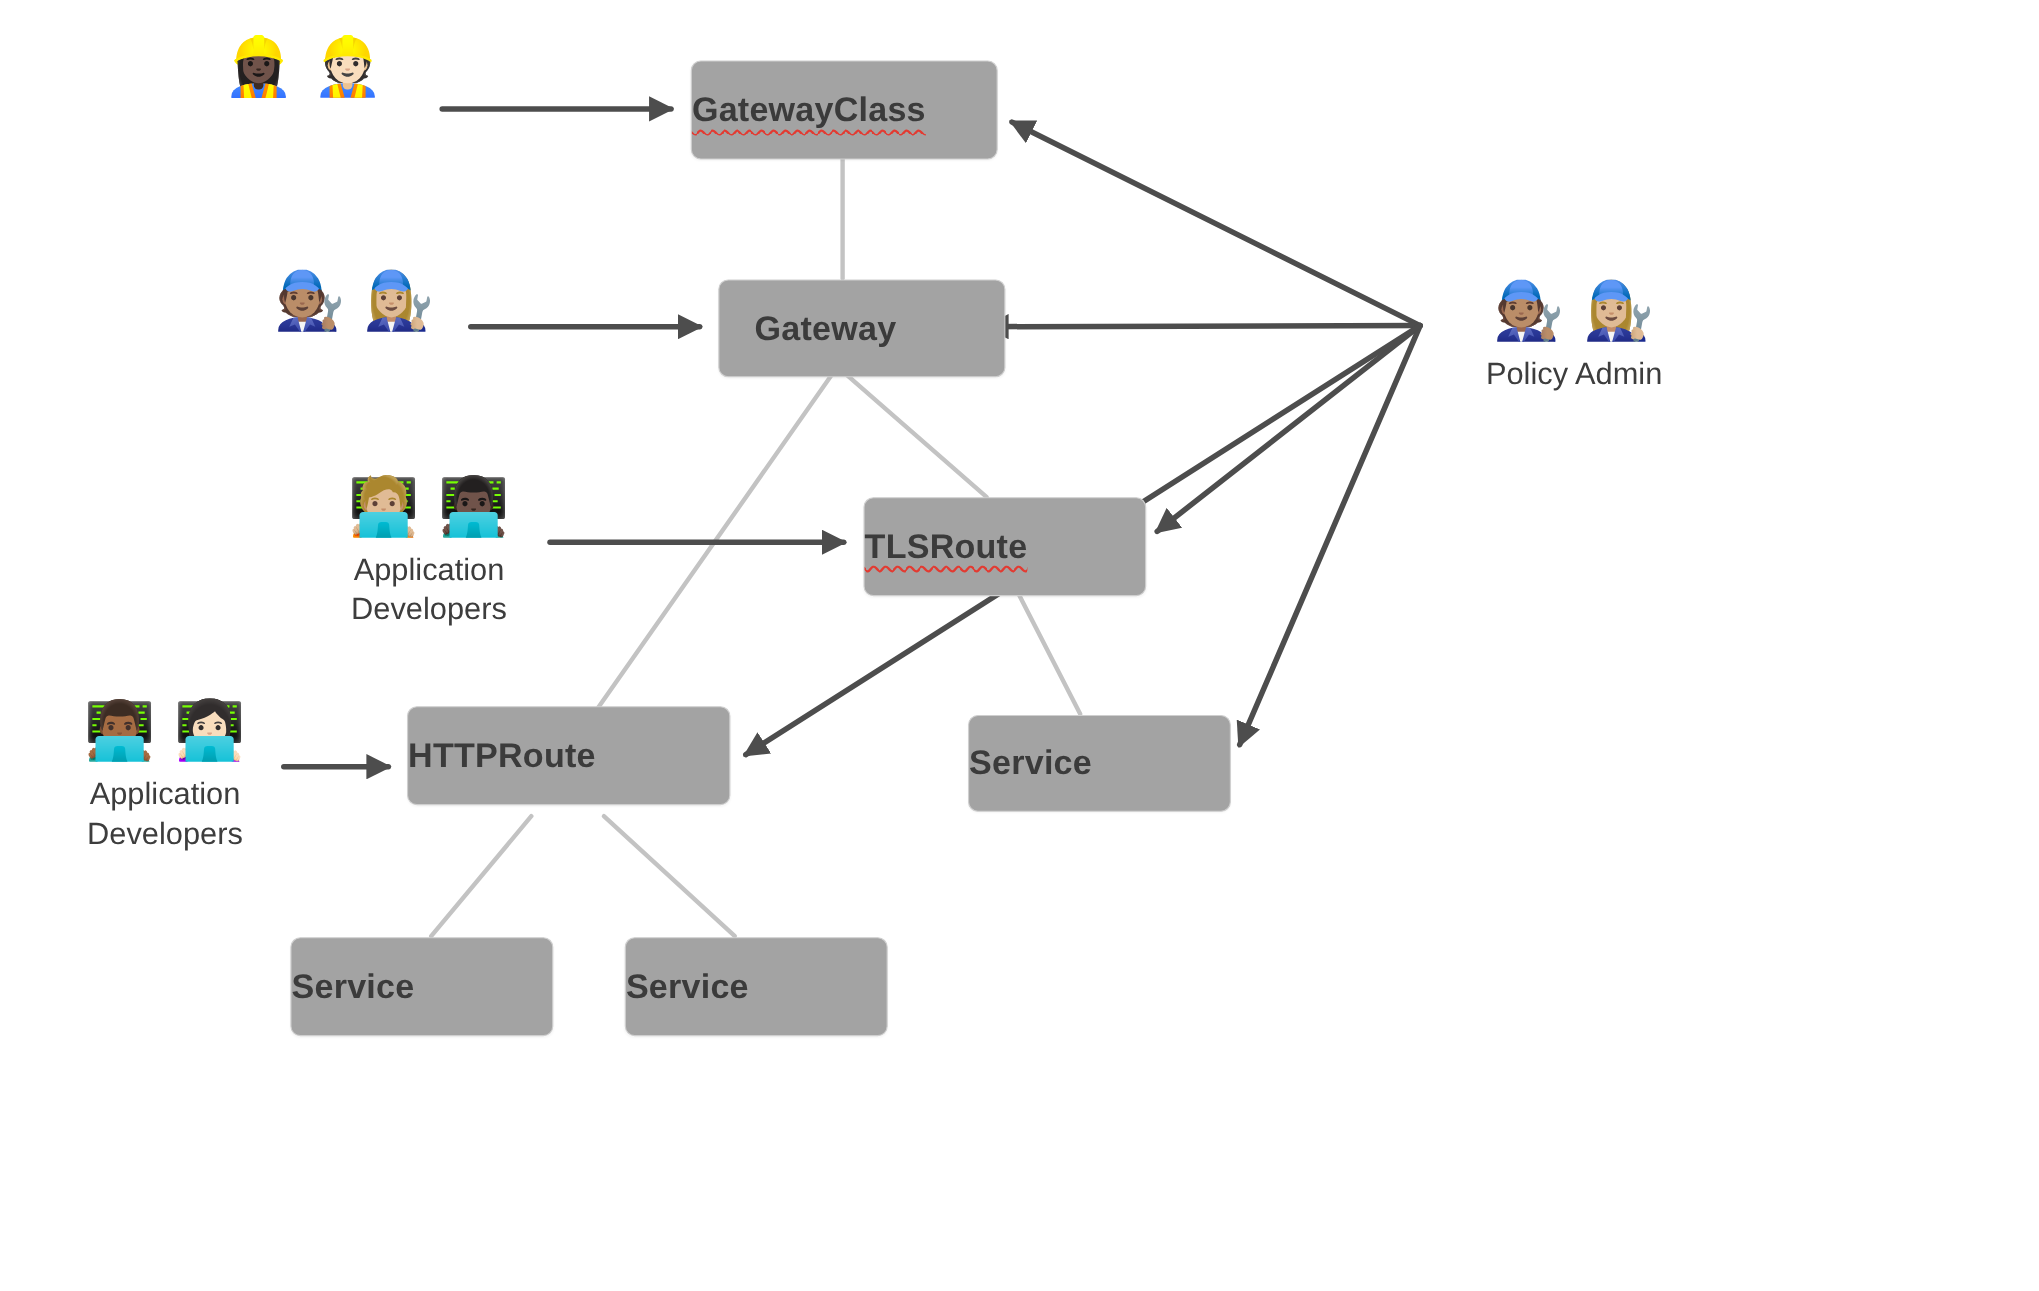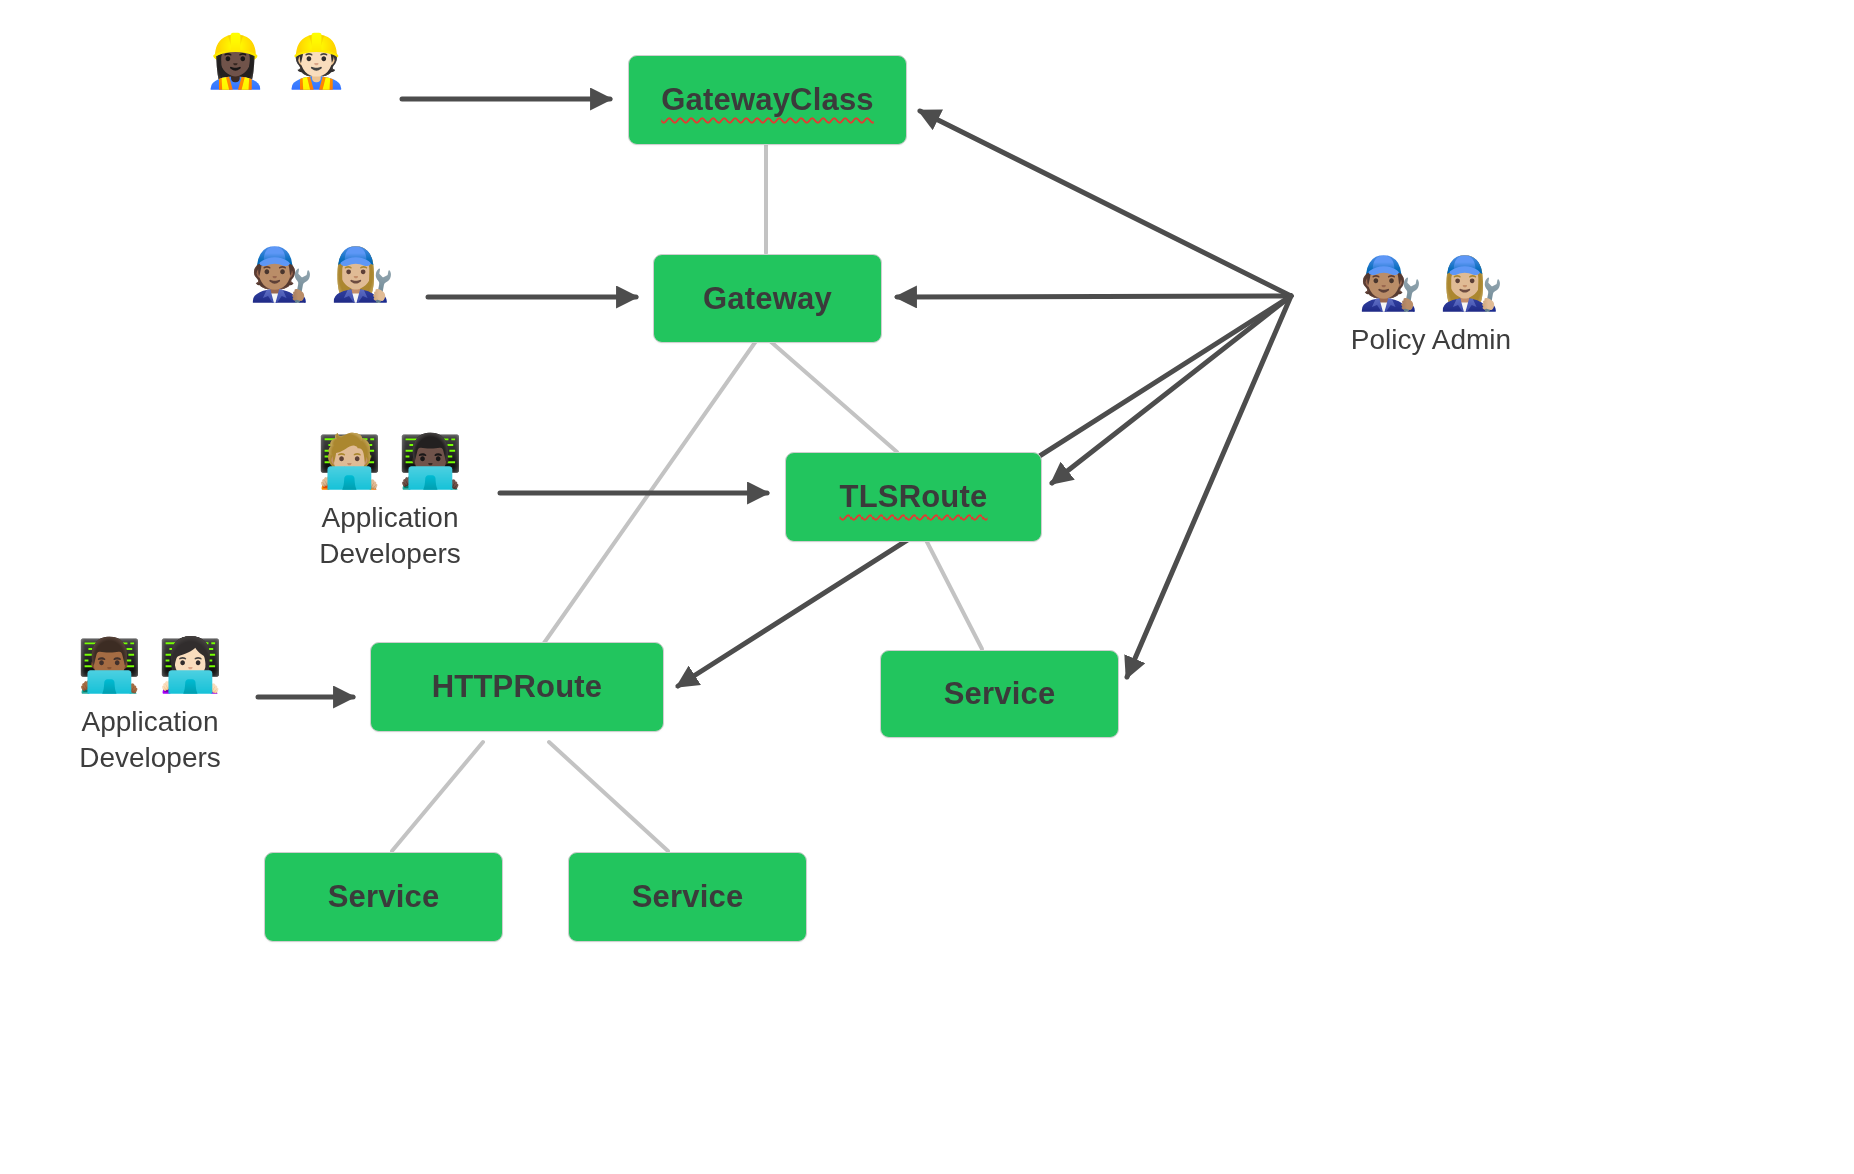--- a/index.html
+++ b/index.html
@@ -19,26 +19,25 @@
   }
   #edges-svg {
     position: absolute;
     left: 0;
     top: 0;
     width: 1854px;
     height: 1174px;
   }
   .node {
     position: absolute;
-    background: #22c55e;
+    background: #a3a3a3;
     border: 1.5px solid #cfcfcf;
     border-radius: 9px;
     display: flex;
     align-items: center;
-    justify-content: center;
     box-shadow: 0 1px 2px rgba(0,0,0,0.04);
   }
   .node-label {
     font-weight: 700;
     font-size: 31px;
     color: #3b3b3b;
     letter-spacing: 0.2px;
   }
   .squiggle {
     text-decoration-line: underline;
@@ -95,21 +94,21 @@
         <line x1="1291" y1="296" x2="1052" y2="483" stroke="#4d4d4d" stroke-width="5" stroke-linecap="round" marker-end="url(#arrowhead)"></line>
         <line x1="1291" y1="296" x2="1127" y2="677" stroke="#4d4d4d" stroke-width="5" stroke-linecap="round" marker-end="url(#arrowhead)"></line>
         <line x1="1291" y1="296" x2="678" y2="686" stroke="#4d4d4d" stroke-width="5" stroke-linecap="round" marker-end="url(#arrowhead)"></line>
       </g>
   </svg>
 
   <div id="nodes-layer">
       <div class="node" style="left: 628px; top: 55px; width: 277px; height: 88px;">
         <span class="node-label squiggle">GatewayClass</span>
       </div>
-      <div class="node" style="left: 653px; top: 254px; width: 227px; height: 87px;">
+      <div class="node" style="left: 653px; top: 254px; width: 227px; height: 87px; padding-left: 32px;">
         <span class="node-label">Gateway</span>
       </div>
       <div class="node" style="left: 785px; top: 452px; width: 255px; height: 88px;">
         <span class="node-label squiggle">TLSRoute</span>
       </div>
       <div class="node" style="left: 370px; top: 642px; width: 292px; height: 88px;">
         <span class="node-label">HTTPRoute</span>
       </div>
       <div class="node" style="left: 880px; top: 650px; width: 237px; height: 86px;">
         <span class="node-label">Service</span>

